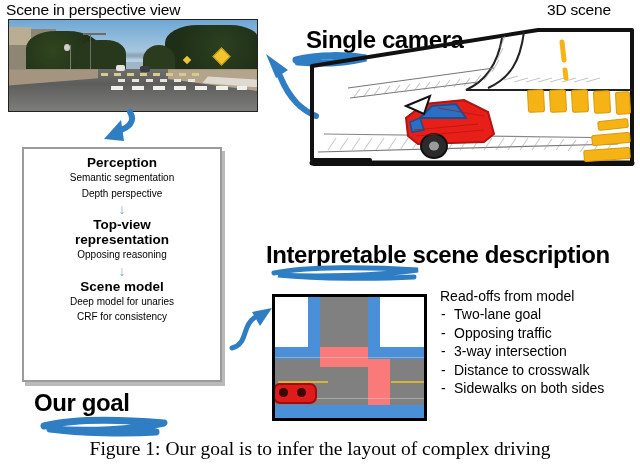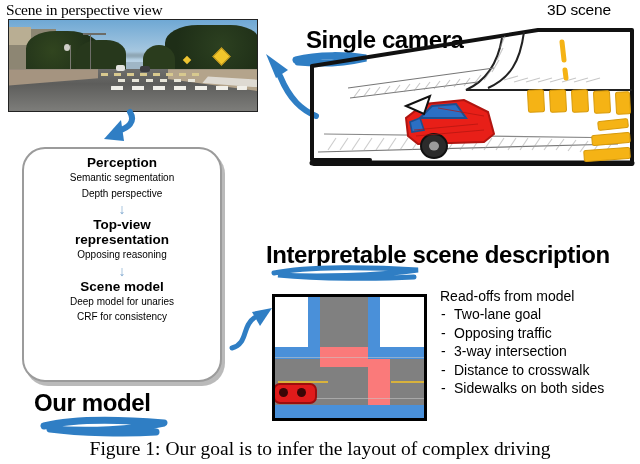--- a/index.html
+++ b/index.html
@@ -11,21 +11,21 @@
   .hdr-small{font-size:15.5px;font-weight:400;letter-spacing:-0.2px;white-space:nowrap;}
   .hdr-big{font-size:24px;font-weight:700;letter-spacing:-0.4px;white-space:nowrap;}
 
   
   #photo-frame{left:8px;top:19px;width:248px;height:91px;border:1px solid #222;overflow:hidden;background:#9fb6c6;}
   #photo{position:absolute;inset:0;}
   .ph{position:absolute;}
 
   
   #pipeline-box{left:22px;top:147px;width:200px;height:235px;
-      background:#fff;border:2px solid #9b9b9b;border-radius:23px;
+      background:#fff;border:2px solid #9b9b9b;border-radius:0;
       box-shadow:3px 4px 0 rgba(130,130,130,.55);
       display:flex;flex-direction:column;align-items:center;justify-content:flex-start;
       padding-top:6px;box-sizing:border-box;}
   .stage{width:100%;text-align:center;}
   .stage .t{font-size:13.5px;font-weight:700;line-height:15px;}
   .stage .s{font-size:10px;font-weight:400;line-height:15.5px;}
   .down-arrow{color:#7fa8cf;font-size:14px;line-height:13px;margin:2px 0 1px 0;text-align:center;width:100%;}
 
   
   #topview{left:272px;top:294px;width:155px;height:127px;border:3px solid #000;box-sizing:border-box;background:#fff;overflow:hidden;}
@@ -41,21 +41,21 @@
   
   #caption{left:0;top:438px;width:640px;text-align:center;
       font-family:"Liberation Serif", serif;font-size:19.5px;color:#000;white-space:nowrap;}
 
   
   #scene3d{left:288px;top:18px;width:352px;height:160px;}
 </style>
 </head>
 <body>
 
-<div class="abs hdr-small" style="left:6px;top:1px;font-family:Liberation Serif, serif;">Scene in perspective view</div>
+<div class="abs hdr-small" style="left:6px;top:1px;">Scene in perspective view</div>
 
 <div class="abs" id="photo-frame">
   <div id="photo">
 
     <div class="ph" style="left:0;top:0;width:100%;height:46%;background:linear-gradient(#6fa8d4,#b9d2e4);"></div>
 
     <div class="ph" style="left:38%;top:36%;width:30%;height:6%;background:#8fa7b5;filter:blur(1px);"></div>
 
     <div class="ph" style="left:0;top:10%;width:19%;height:48%;background:#8d8673;"></div>
     <div class="ph" style="left:0;top:8%;width:9%;height:20%;background:#b9ae93;"></div>
@@ -113,21 +113,21 @@
 
   <div class="down-arrow">↓</div>
 
   <div class="stage">
     <div class="t">Scene model</div>
     <div class="s">Deep model for unaries</div>
     <div class="s">CRF for consistency</div>
   </div>
 </div>
 
-<div class="abs hdr-big" style="left:34px;top:389px;">Our model</div>
+<div class="abs hdr-big" style="left:34px;top:389px;">Our goal</div>
 <svg class="abs" style="left:36px;top:414px;" width="140" height="26" viewBox="0 0 140 26">
   <path d="M8 12 C40 4, 92 6, 128 9 C96 16, 52 18, 14 15 C44 19, 90 20, 120 18" stroke="#2f7ec4" stroke-width="7" fill="none" stroke-linecap="round" stroke-linejoin="round"></path>
 </svg>
 
 <div class="abs hdr-big" style="left:288px;top:26px;margin-left:18px;">Single camera</div>
 <svg class="abs" style="left:292px;top:50px;" width="80" height="20" viewBox="0 0 80 20">
   <path d="M4 10 C26 4, 56 5, 74 8 C52 13, 26 14, 6 12" stroke="#2f7ec4" stroke-width="7" fill="none" stroke-linecap="round"></path>
 </svg>
 
 <svg class="abs" style="left:250px;top:44px;" width="90" height="80" viewBox="0 0 90 80">

